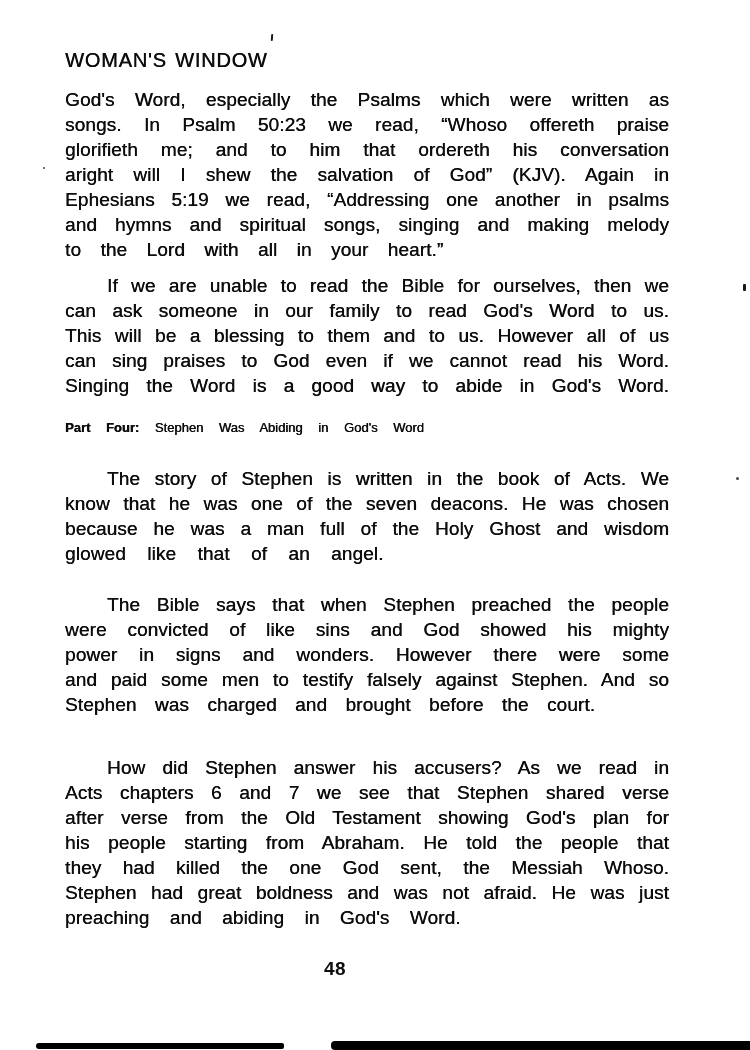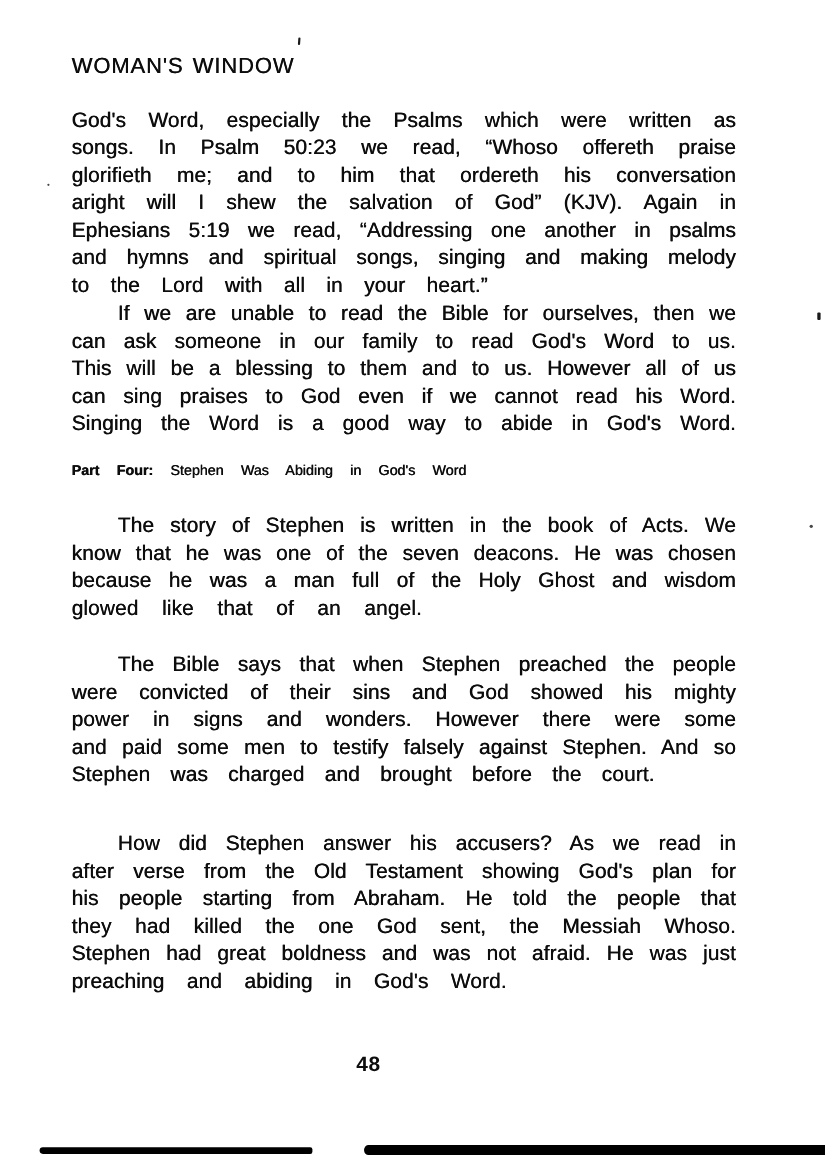--- a/index.html
+++ b/index.html
@@ -38,21 +38,21 @@
   .indent .line:first-child { text-indent:42px; }
 
   #running-header {
     top:48px;
     font-size:20px;
     line-height:25px;
     letter-spacing:0.8px;
     word-spacing:2px;
     text-shadow:0.4px 0 0 currentColor;
   }
-  #p1 { top:97px;  --ls:14px; }
+  #p1 { top:87px;  --ls:14px; }
   #p2 { top:273px; }
   #p3 { top:455px;margin-top:11px; --ls:16px; }
   #p4 { top:592px; --ls:13px; }
   #p5 { top:755px; --ls:15px; }
 
   #section-heading {
     top:415px;
     font-size:13px;
     line-height:25px;
     word-spacing:12px;
@@ -110,28 +110,29 @@
 
 <div id="p3" class="block para indent">
     <div class="line">The story of Stephen is written in the book of Acts. We</div>
     <div class="line">know that he was one of the seven deacons. He was chosen</div>
     <div class="line">because he was a man full of the Holy Ghost and wisdom</div>
     <div class="line">glowed like that of an angel.</div>
   </div>
 
 <div id="p4" class="block para indent">
     <div class="line">The Bible says that when Stephen preached the people</div>
-    <div class="line">were convicted of their sins and God showed his mighty</div>
+    <div class="line">were convicted of like sins and God showed his mighty</div>
     <div class="line">power in signs and wonders. However there were some</div>
     <div class="line">and paid some men to testify falsely against Stephen. And so</div>
     <div class="line">Stephen was charged and brought before the court.</div>
   </div>
 
 <div id="p5" class="block para indent">
     <div class="line">How did Stephen answer his accusers? As we read in</div>
+    <div class="line">Acts chapters 6 and 7 we see that Stephen shared verse</div>
     <div class="line">after verse from the Old Testament showing God's plan for</div>
     <div class="line">his people starting from Abraham. He told the people that</div>
     <div class="line">they had killed the one God sent, the Messiah Whoso.</div>
     <div class="line">Stephen had great boldness and was not afraid. He was just</div>
     <div class="line">preaching and abiding in God's Word.</div>
   </div>
 
 <div id="page-number">48</div>
 
 <div id="speck-top" class="speck"></div>

